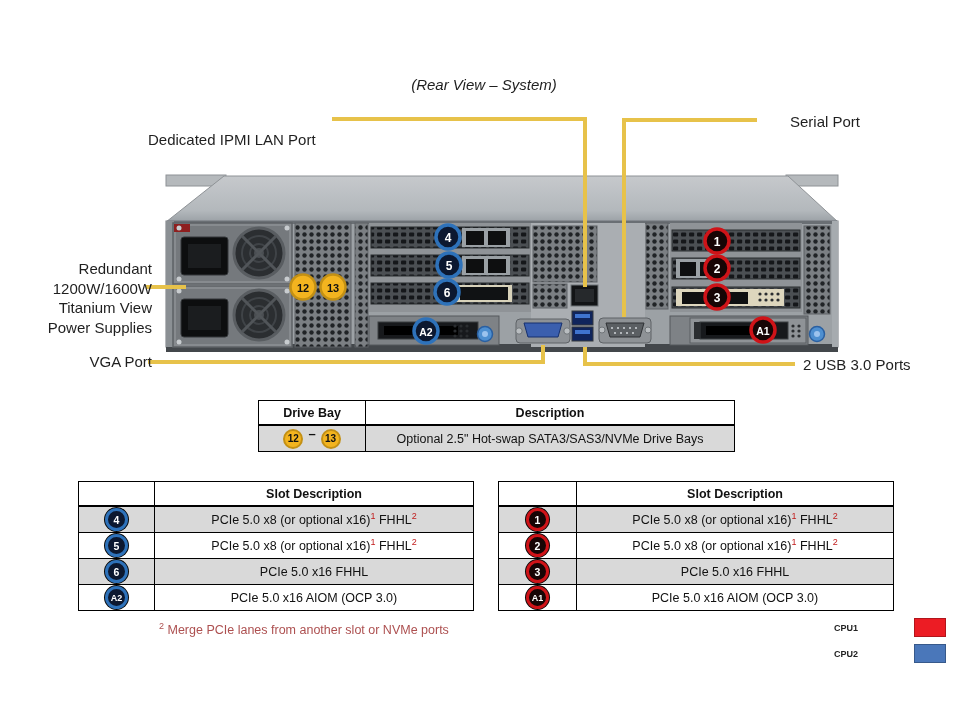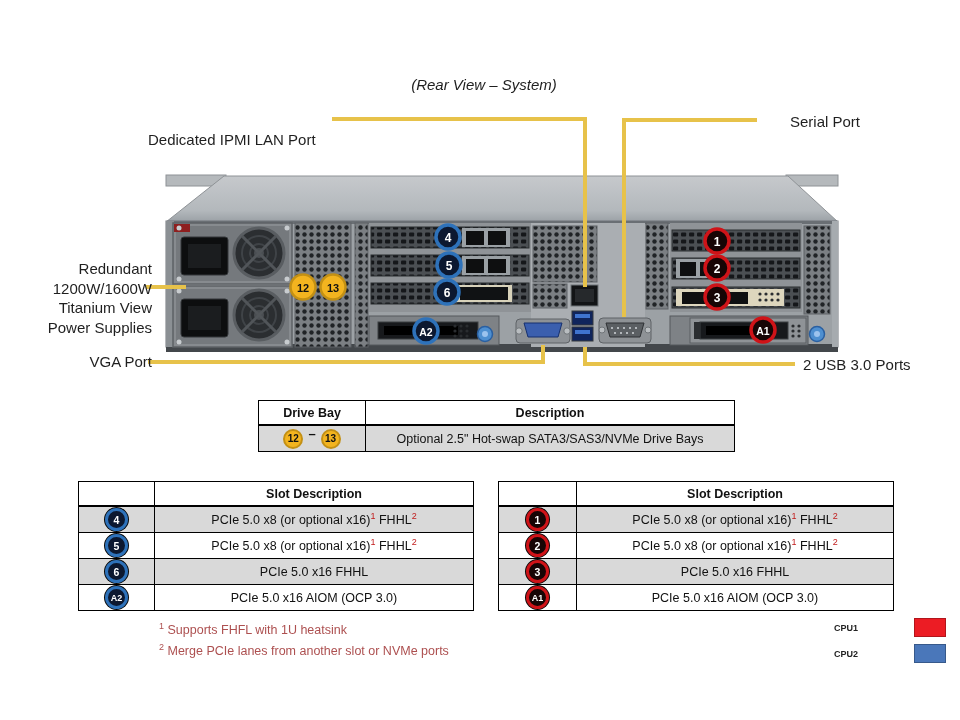--- a/index.html
+++ b/index.html
@@ -381,21 +381,20 @@
       <td><span>PCIe 5.0 x16 FHHL</span></td>
     </tr>
     <tr class="row-white">
       <td><span class="slot-badge badge-red small">A1</span></td>
       <td><span>PCIe 5.0 x16 AIOM (OCP 3.0)</span></td>
     </tr>
   </tbody>
 </table>
 
 <div class="abs footnotes" style="color: rgb(173, 80, 80);">
-  <div><sup class="fn-sup">1</sup><span> Supports FHFL with 1U heatsink</span></div>
   <div><sup class="fn-sup">2</sup><span> Merge PCIe lanes from another slot or NVMe ports</span></div>
 </div>
 
 <div class="abs legend-row" style="left:820px;top:618px;">
   <span class="legend-label">CPU1</span>
   <span class="legend-swatch" style="background-color: rgb(236, 28, 36);"></span>
 </div>
 <div class="abs legend-row" style="left:820px;top:644px;">
   <span class="legend-label">CPU2</span>
   <span class="legend-swatch" style="background-color: rgb(74, 119, 186);"></span>

